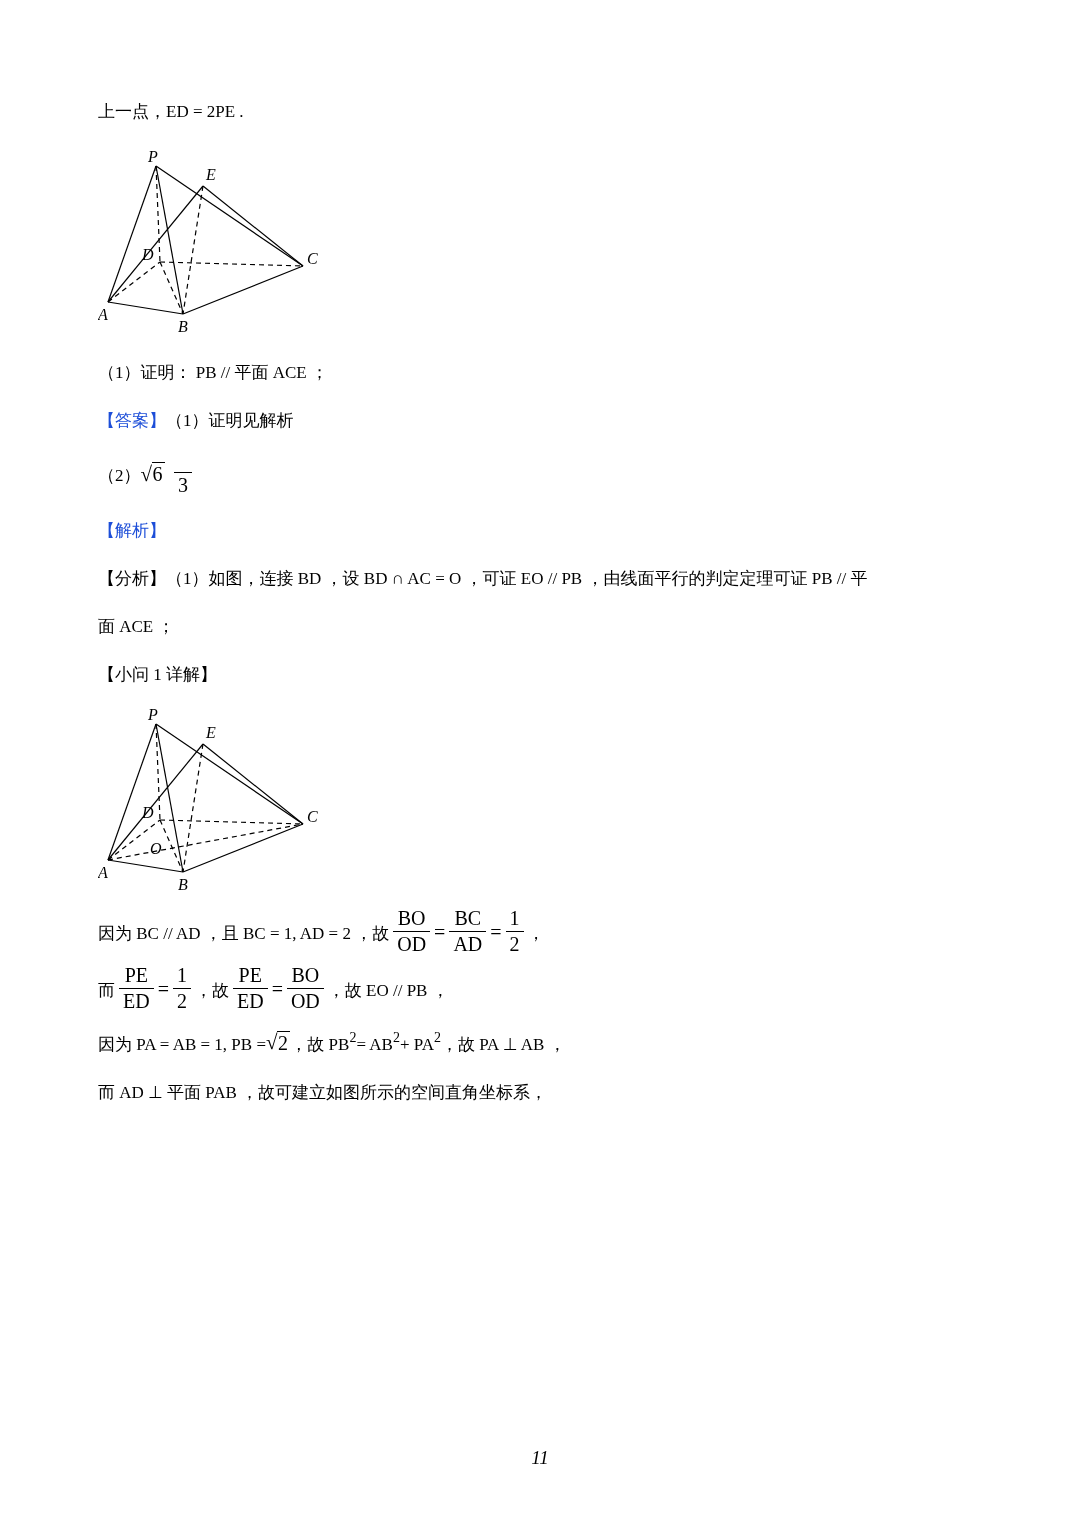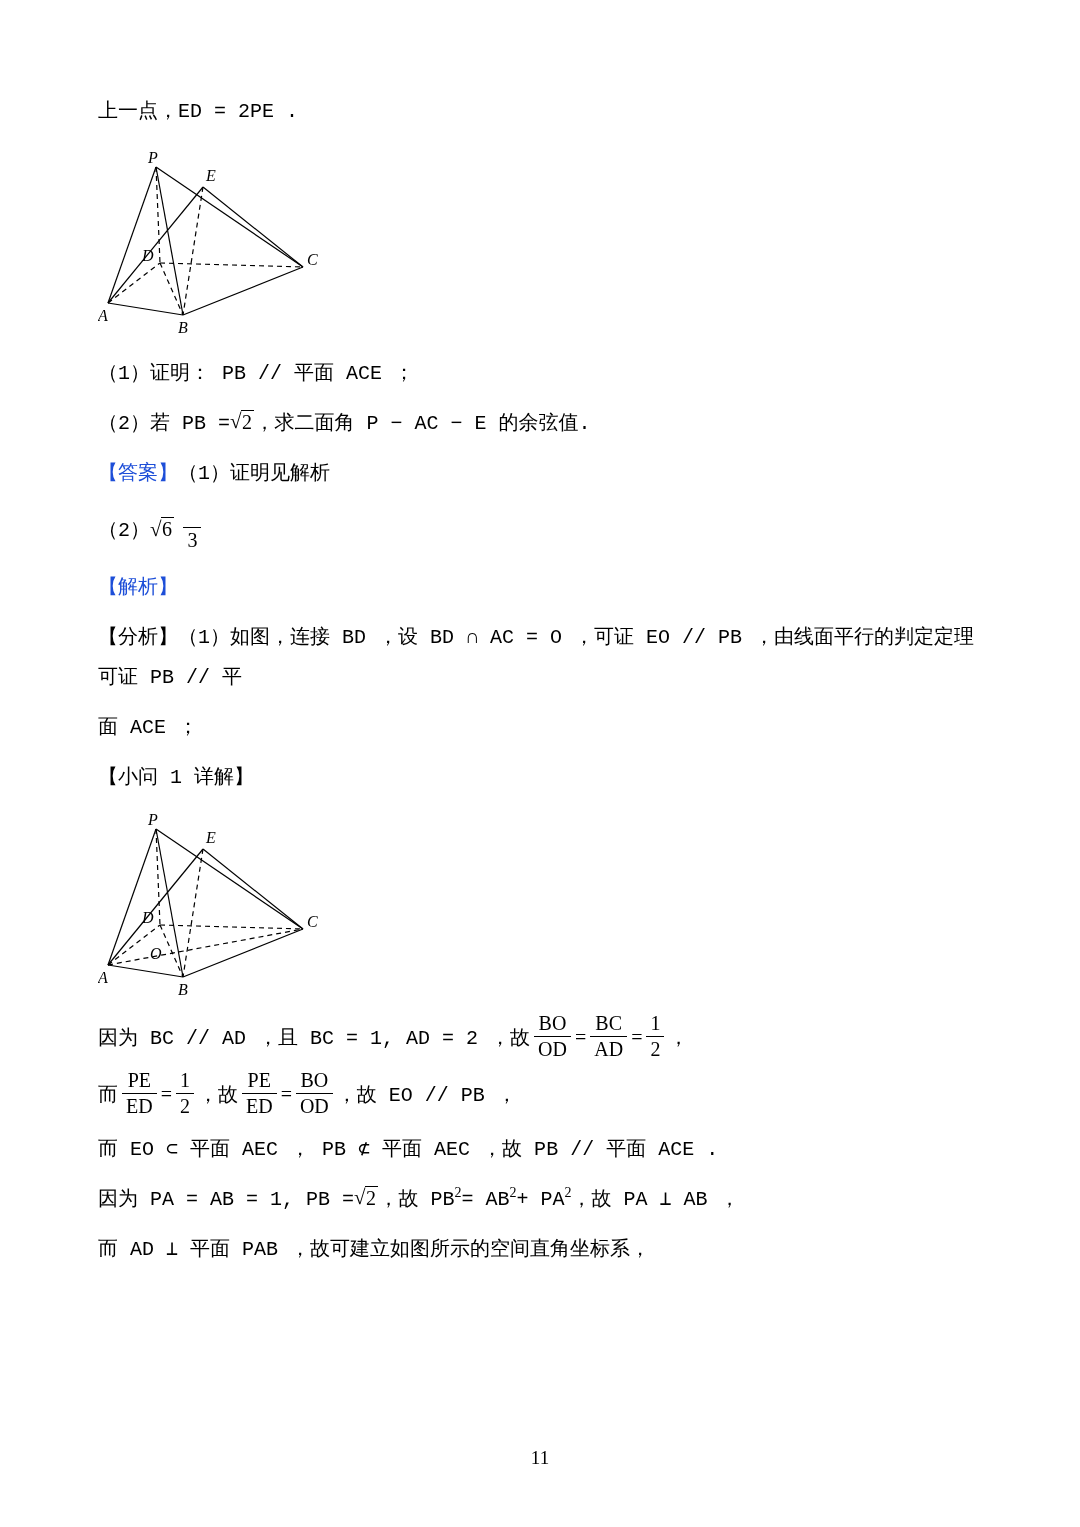--- a/index.html
+++ b/index.html
@@ -29,21 +29,21 @@
   }
   .para {
     font-size: 20px;
     line-height: 1.9;
     margin: 0 0 10px 0;
   }
   .mi {
     font-family: "Liberation Serif", serif;
   }
   .blue { color: #1d4ed8; }
-  .cn { font-family: Liberation Mono, monospace; font-size: 20px; }
+  .cn { font-family: Liberation Serif, serif; font-size: 17px; }
   .sup { vertical-align: super; font-size: 0.7em; }
 
   
   .sqrt {
     display: inline-block;
     position: relative;
     padding-left: 0.55em;
     font-style: italic;
   }
   .sqrt::before {
@@ -84,20 +84,21 @@
 
   .figure-wrap { margin: 6px 0 14px 0; }
 
   .page-number {
     position: absolute;
     bottom: 58px;
     left: 0;
     width: 1080px;
     text-align: center;
     font-size: 19px;
+    font-style: italic;
   }
 
   .eqline { font-size: 20px; line-height: 2.0; margin: 0 0 8px 0; }
 </style>
 </head>
 <body>
 
 <div class="page">
 
   <div class="line">
@@ -125,23 +126,20 @@
       <text x="209" y="120" font-size="16" font-style="italic" font-family="Liberation Serif, serif">C</text>
       <text x="0" y="176" font-size="16" font-style="italic" font-family="Liberation Serif, serif">A</text>
       <text x="80" y="188" font-size="16" font-style="italic" font-family="Liberation Serif, serif">B</text>
     </svg>
   </div>
 
   <div class="para">
     <span class="cn">（1）证明： PB // 平面 ACE ；</span>
   </div>
 
-  <div class="para">
-    <span class="cn">（2）若 PB =</span><span class="sqrt"><span class="rad">2</span></span><span class="cn">，求二面角 P − AC − E 的余弦值.</span>
-  </div>
 
   <div class="para">
     <span class="cn blue">【答案】</span><span class="cn">（1）证明见解析</span>
   </div>
 
   <div class="para" style="line-height:2.6;">
     <span class="cn">（2）</span><span class="sqrt"><span class="rad">6</span></span>
     <span class="frac"><span class="num" style="border-bottom:none;padding:0;visibility:hidden;">6</span><span class="den" style="border-top:1.2px solid #000;">3</span></span>
   </div>
 
@@ -187,23 +185,20 @@
 
 
   <div class="eqline">
     <span class="cn">因为 BC // AD ，且 BC = 1, AD = 2 ，故</span><span class="frac mi"><span class="num">BO</span><span class="den">OD</span></span><span>=</span><span class="frac mi"><span class="num">BC</span><span class="den">AD</span></span><span>=</span><span class="frac"><span class="num">1</span><span class="den">2</span></span><span class="cn">，</span>
   </div>
 
   <div class="eqline">
     <span class="cn">而</span><span class="frac mi"><span class="num">PE</span><span class="den">ED</span></span><span>=</span><span class="frac"><span class="num">1</span><span class="den">2</span></span><span class="cn">，故</span><span class="frac mi"><span class="num">PE</span><span class="den">ED</span></span><span>=</span><span class="frac mi"><span class="num">BO</span><span class="den">OD</span></span><span class="cn">，故 EO // PB ，</span>
   </div>
 
-  <div class="para">
-    <span class="cn">而 EO ⊂ 平面 AEC ， PB ⊄ 平面 AEC ，故 PB // 平面 ACE .</span>
-  </div>
 
 
   <div class="para">
     <span class="cn">因为 PA = AB = 1, PB =</span><span class="sqrt"><span class="rad">2</span></span><span class="cn">，故 PB</span><span class="sup">2</span><span class="cn">= AB</span><span class="sup">2</span><span class="cn">+ PA</span><span class="sup">2</span><span class="cn">，故 PA ⊥ AB ，</span>
   </div>
 
   <div class="para">
     <span class="cn">而 AD ⊥ 平面 PAB ，故可建立如图所示的空间直角坐标系，</span>
   </div>
 

